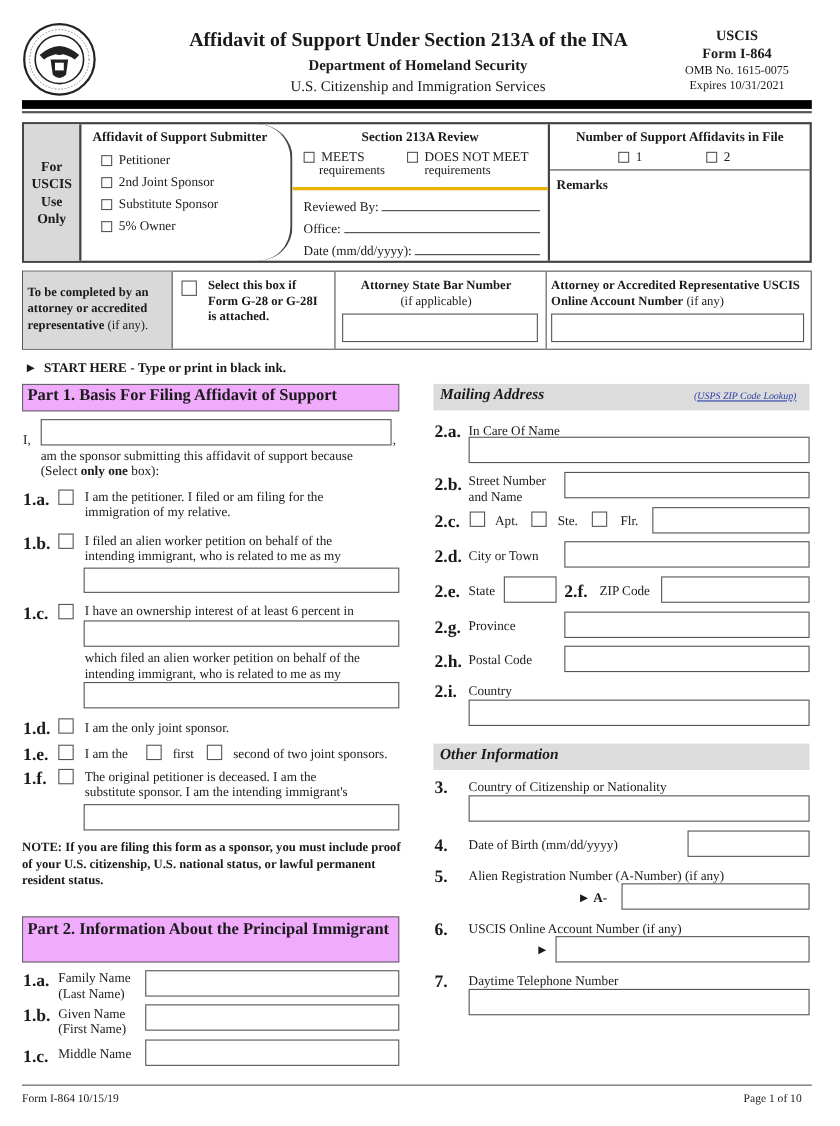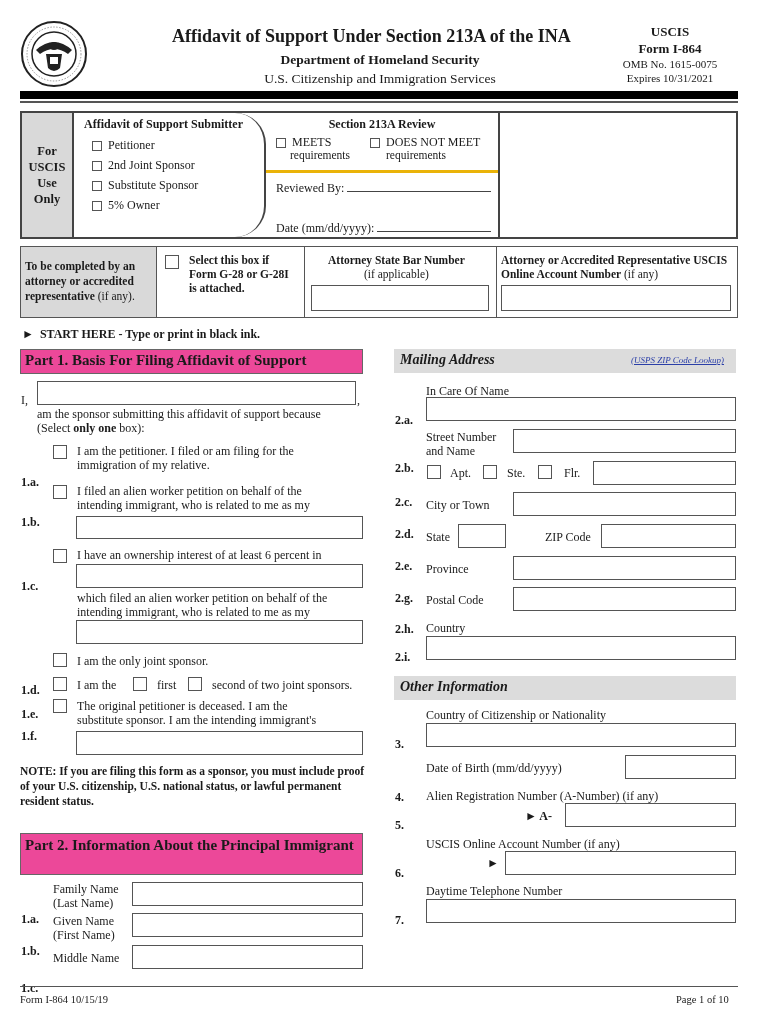--- a/index.html
+++ b/index.html
@@ -55,24 +55,24 @@
   #atty-bar { left: 284px; top: 0; width: 192px; height: 70px; border-right: 1px solid #555; font-size: 11.5px; line-height: 14px; }
   #atty-bar .t { position: absolute; left: 23px; top: 6px; text-align: center; }
   #atty-bar-input { left: 6px; top: 38px; width: 178px; height: 26px; }
   #atty-acct { left: 476px; top: 0; width: 240px; height: 70px; font-size: 11.5px; line-height: 14px; }
   #atty-acct .t { position: absolute; left: 4px; top: 6px; width: 236px; }
   #atty-acct-input { left: 4px; top: 38px; width: 230px; height: 26px; }
 
   #start { left: 22px; top: 327px; font-size: 12px; font-weight: bold; }
 
   
-  .parthd { background: #ec4899; border: 1px solid #666; font-weight: bold; font-size: 15px; padding: 2px 4px; }
+  .parthd { background: #f0abfc; border: 1px solid #666; font-weight: bold; font-size: 15px; padding: 2px 4px; }
   #part1hd { left: 20px; top: 349px; width: 343px; height: 25px; }
   .lbl { font-size: 12px; }
-  .num { font-weight: bold; font-size: 12px; margin-top: 29px; }
+  .num { font-weight: bold; font-size: 16px; }
   .txt { font-size: 12px; line-height: 14px; }
 
   
   .sechd { background: #dcdcdc; font-weight: bold; font-style: italic; font-size: 14px; padding: 3px 6px; }
   #mailhd { left: 394px; top: 349px; width: 342px; height: 24px; }
   #zip-link { position: absolute; right: 12px; top: 6px; font-size: 9px; font-style: italic; font-weight: normal; color: #2b3fa8; text-decoration: underline; }
   #otherhd { left: 394px; top: 676px; width: 342px; height: 24px; }
 
   #note { left: 20px; top: 764px; width: 345px; font-size: 11.5px; font-weight: bold; line-height: 15px; }
   #part2hd { left: 20px; top: 833px; width: 343px; height: 42px; line-height: 19px; }
@@ -126,24 +126,36 @@
       <div id="review-hd" class="abs">Section 213A Review</div>
       <div id="meets" class="abs"><span class="cbs"></span><span>MEETS</span></div>
       <div id="meets-sub" class="abs">requirements</div>
       <div id="notmeet" class="abs"><span class="cbs"></span><span>DOES NOT MEET</span></div>
       <div id="notmeet-sub" class="abs">requirements</div>
     </div>
     <div class="abs revline" style="top:68px">
         <span>Reviewed By:</span>
         <span class="ul"></span>
       </div>
+    <div class="abs revline" style="top:88px">
+        <span>Office:</span>
+        <span class="ul"></span>
+      </div>
     <div class="abs revline" style="top:108px">
         <span>Date (mm/dd/yyyy):</span>
         <span class="ul"></span>
       </div>
+  </div>
+  <div id="number" class="abs">
+    <div id="num-top" class="abs">
+      <div id="num-hd" class="abs">Number of Support Affidavits in File</div>
+      <div id="num1" class="abs"><span class="cbs"></span><span>1</span></div>
+      <div id="num2" class="abs"><span class="cbs"></span><span>2</span></div>
+    </div>
+    <div id="remarks" class="abs">Remarks</div>
   </div>
 </div>
 
 <div id="atty-box" class="abs">
   <div id="atty-label" class="abs">
     <span>To be completed by an attorney or accredited representative</span>
     <span class="n">(if any).</span>
   </div>
   <div id="atty-g28" class="abs">
     <span class="cb"></span>

